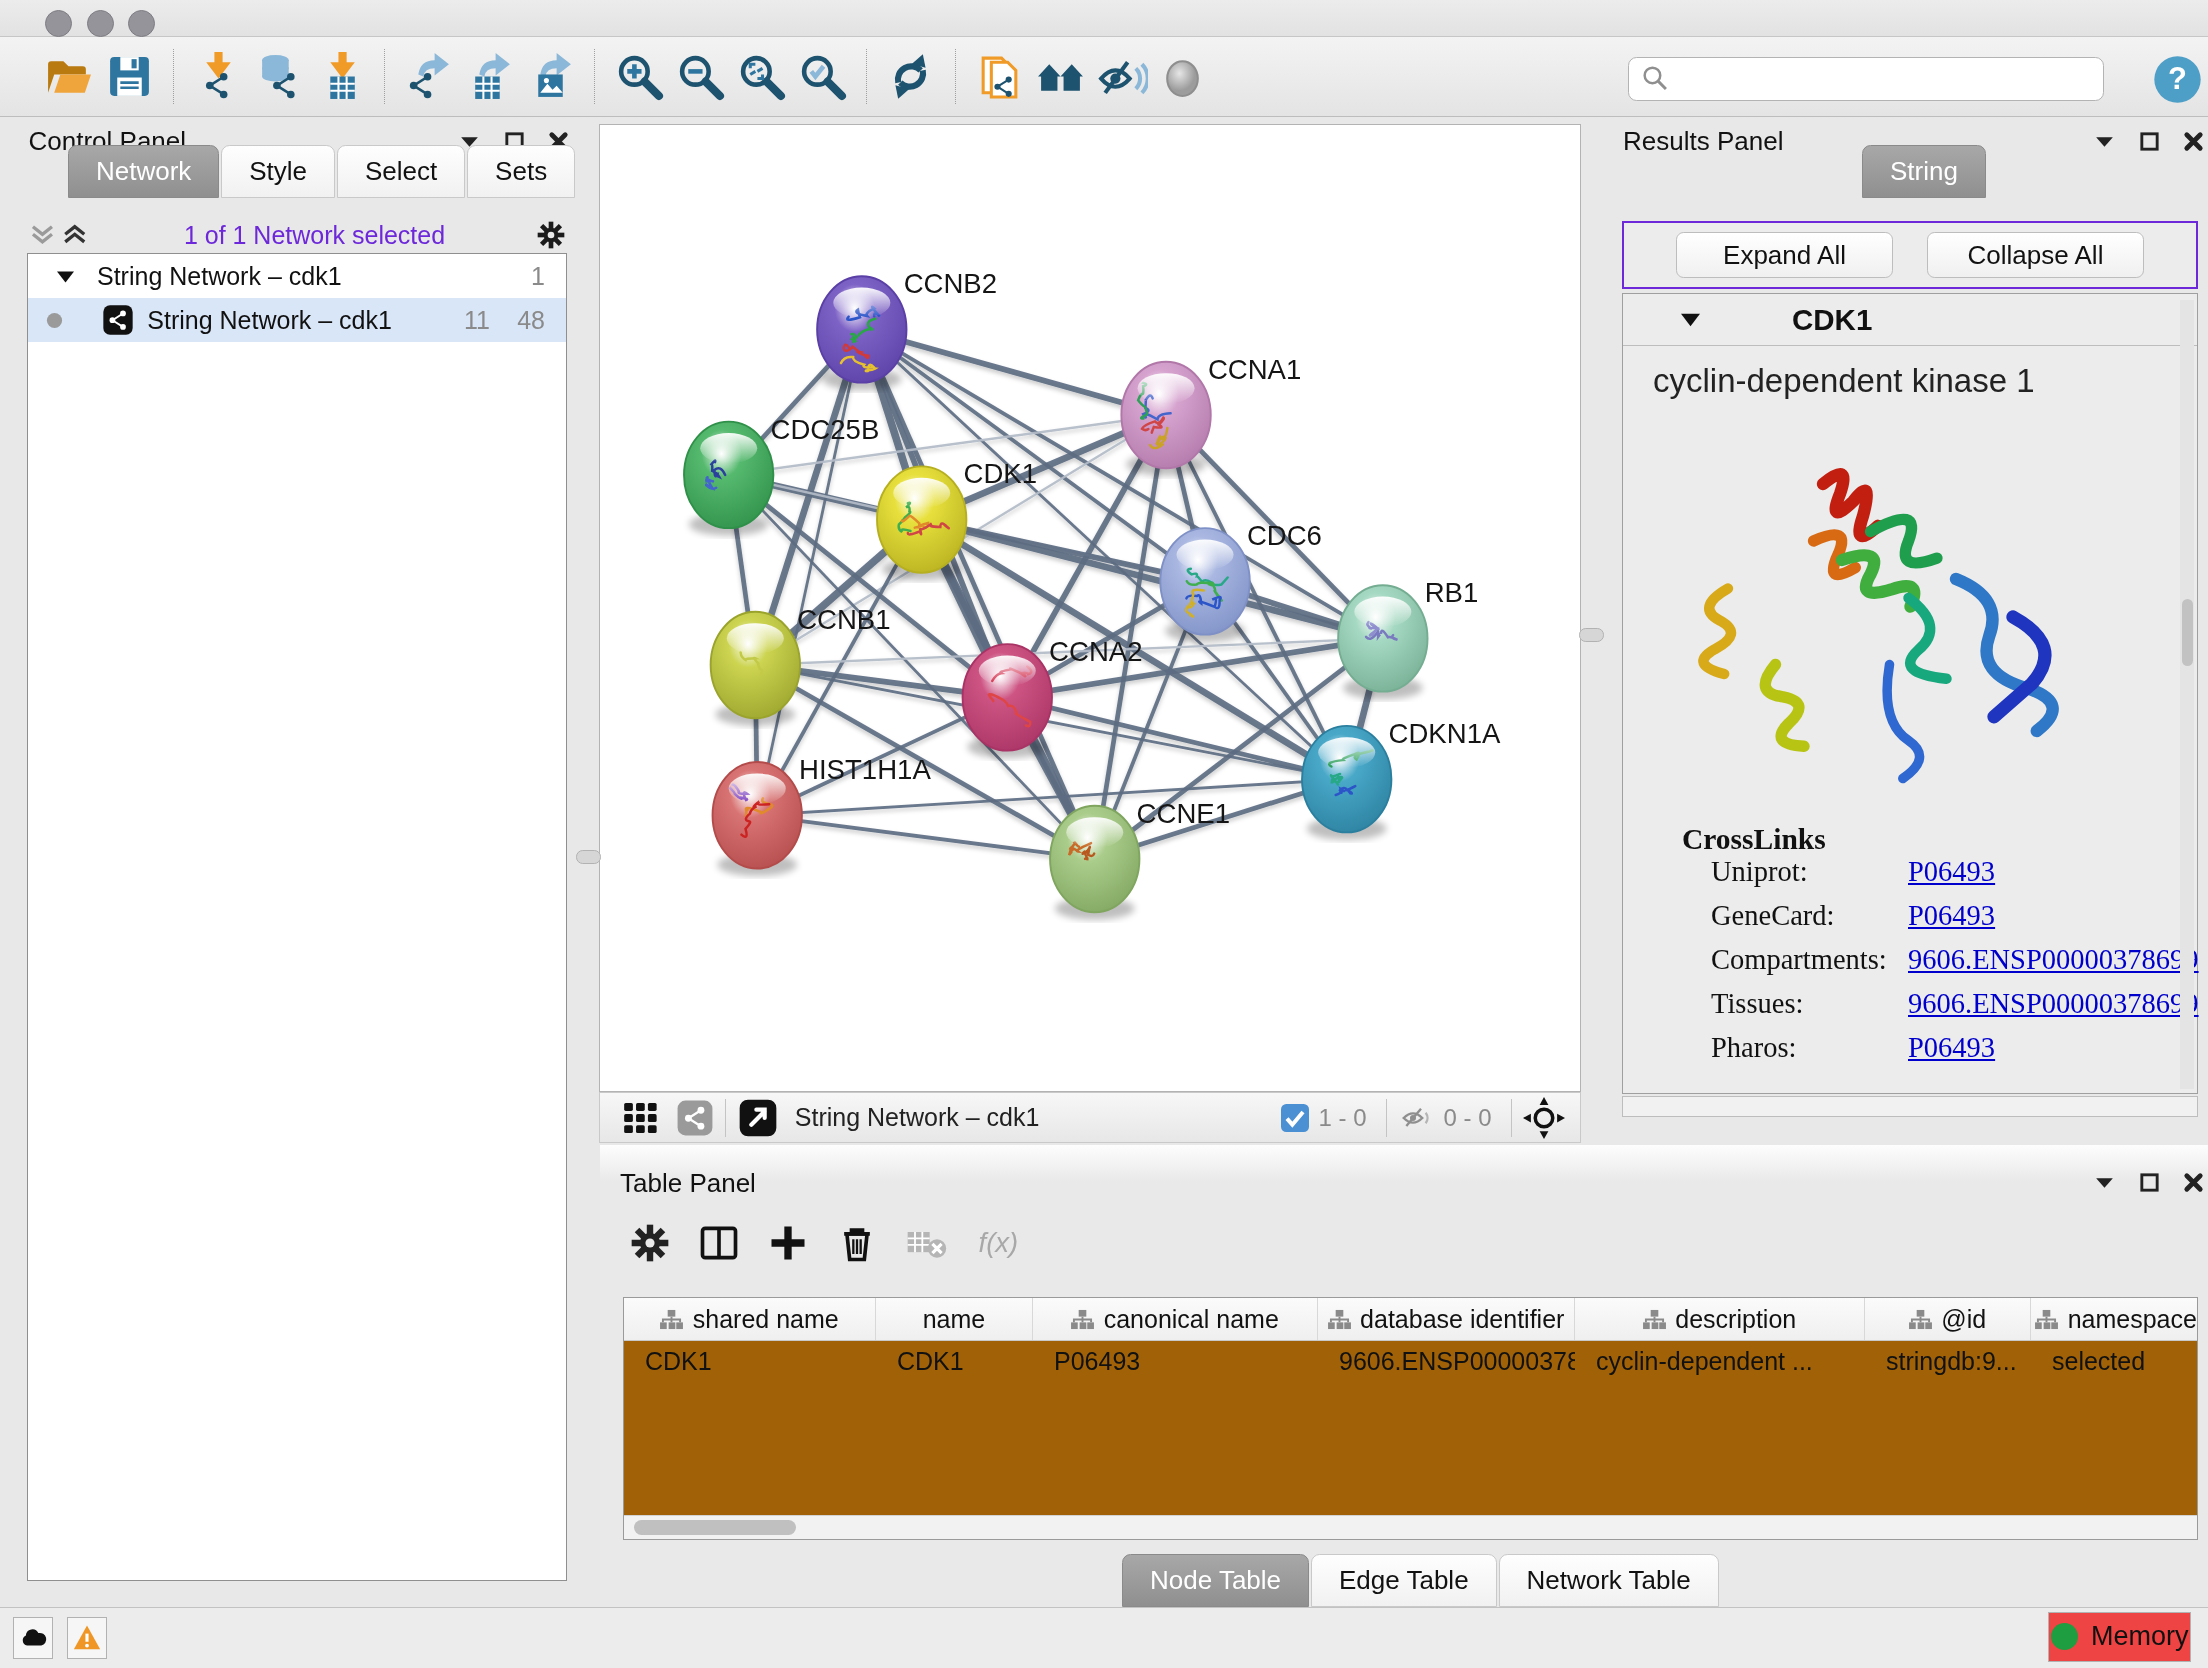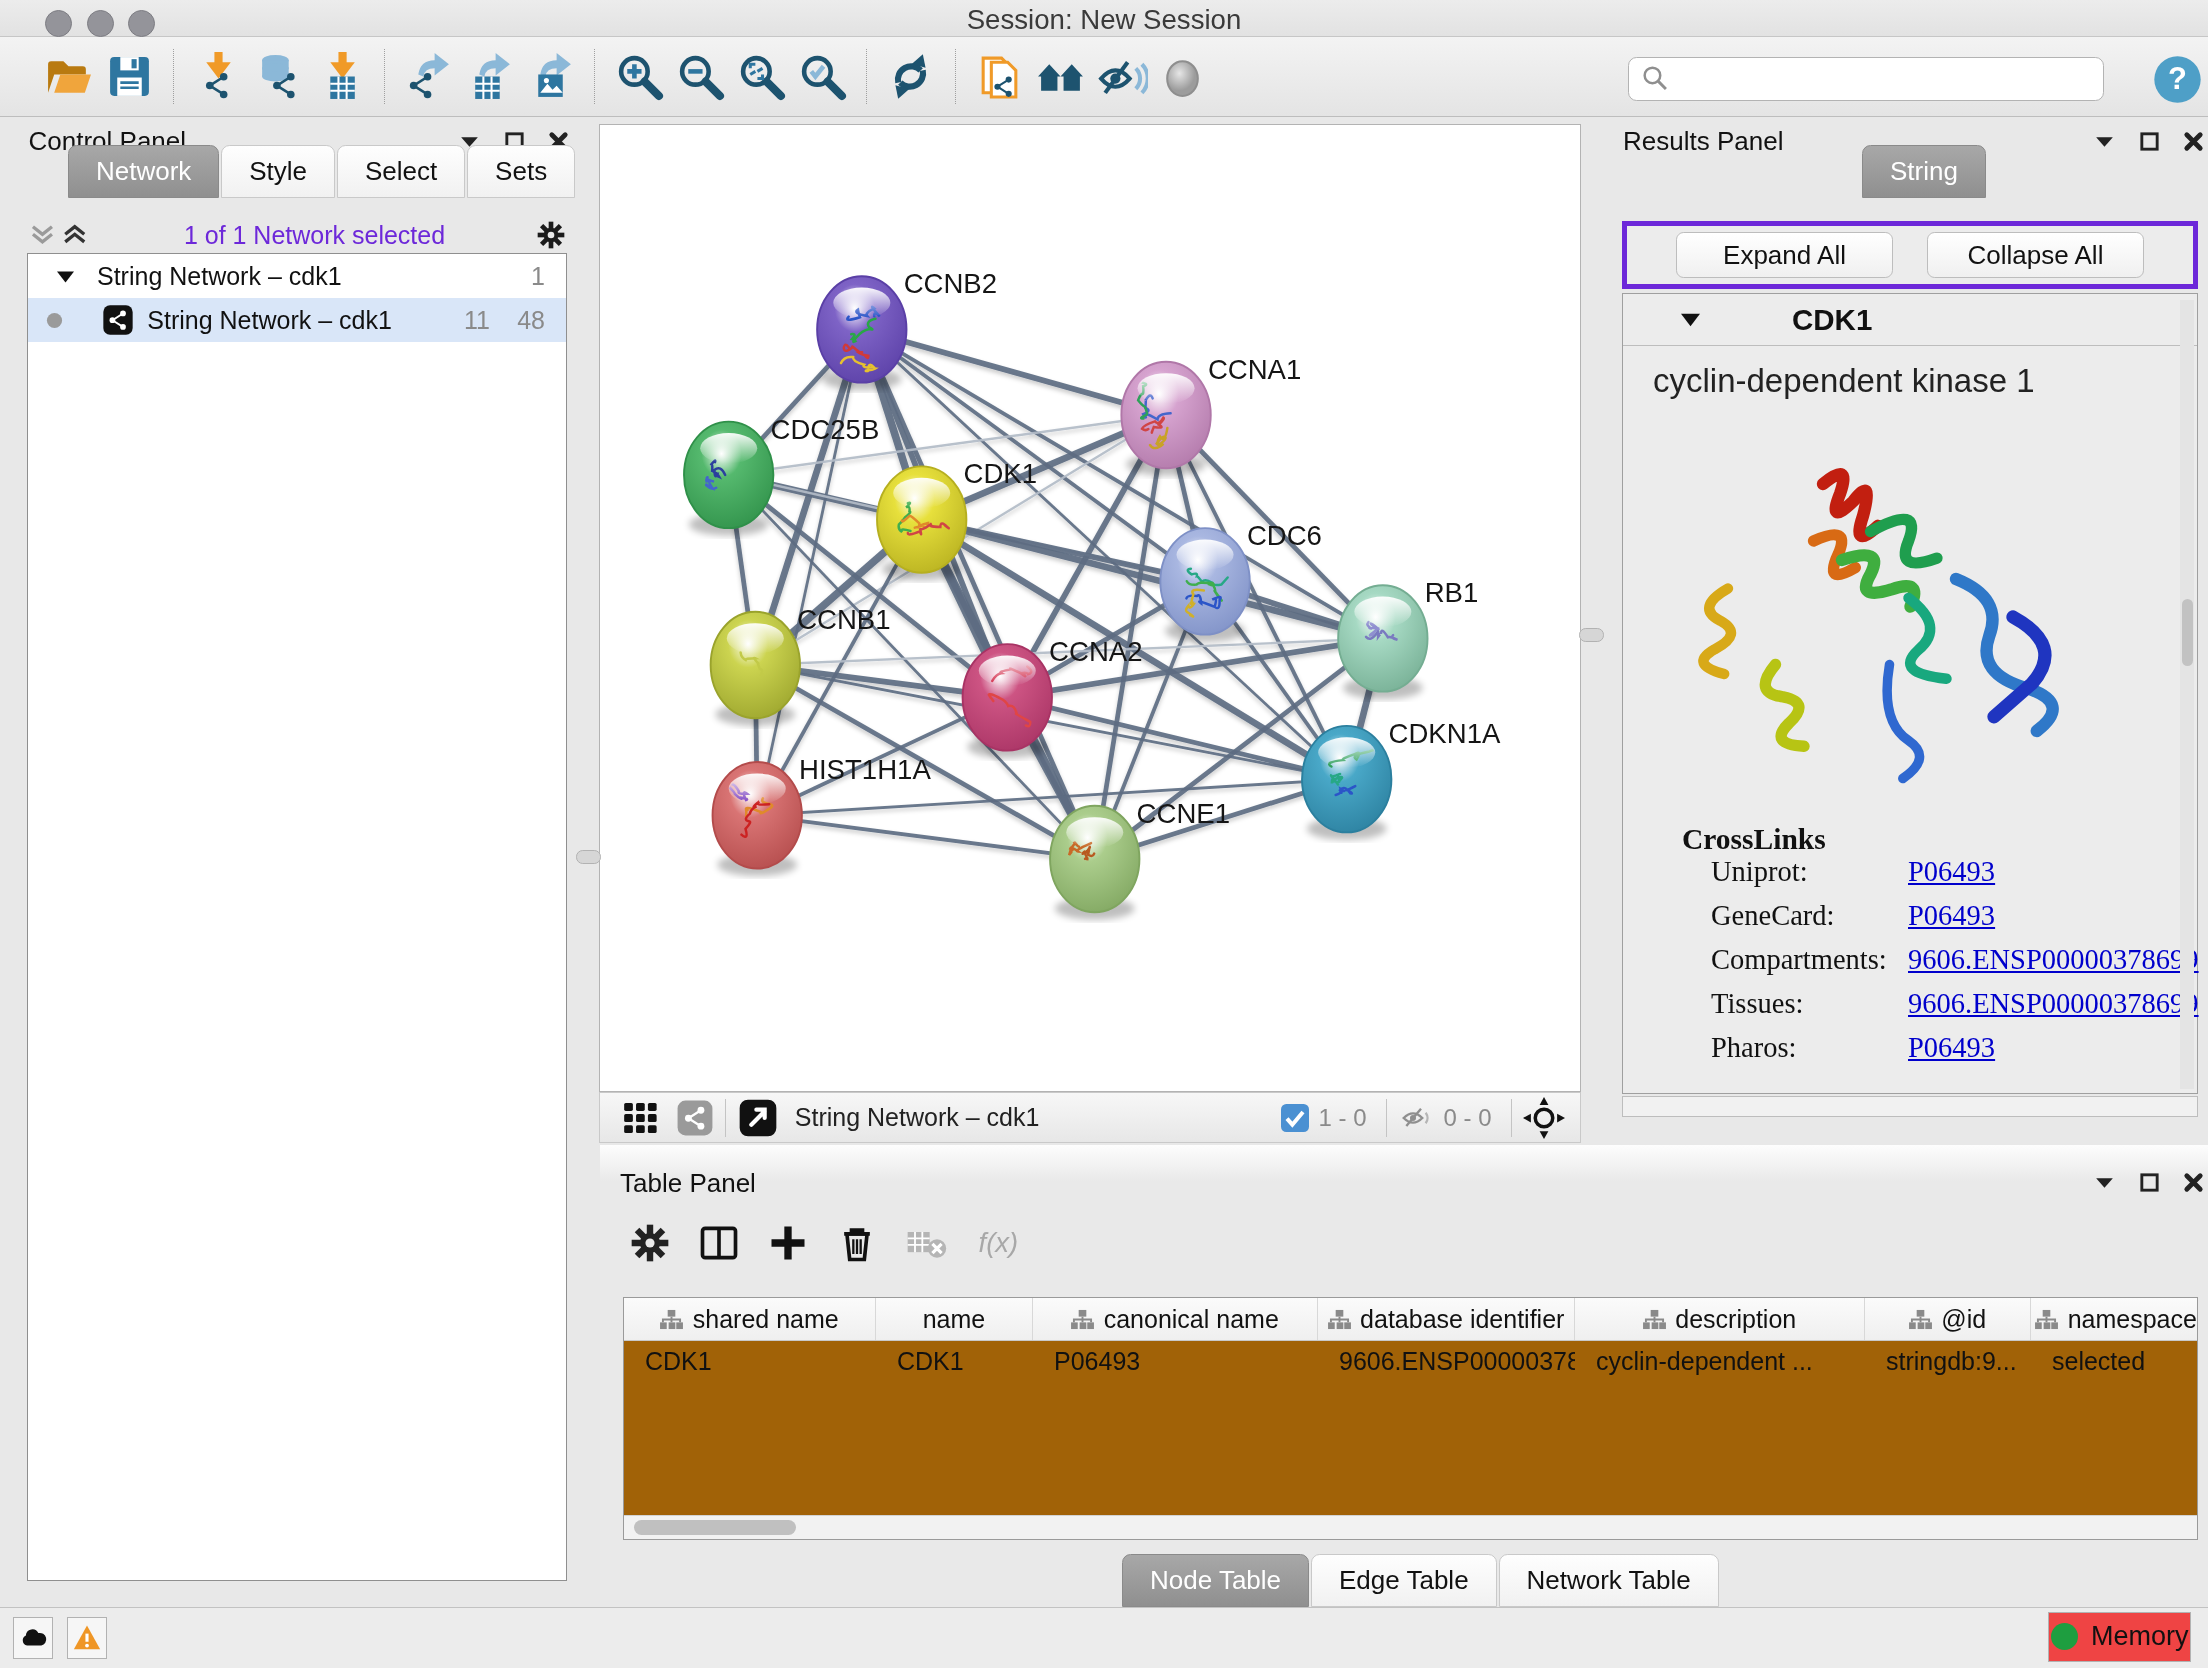--- a/index.html
+++ b/index.html
@@ -42,21 +42,21 @@
   #net-footer{left:599px;top:1092px;width:982px;height:51px;background:linear-gradient(#f7f7f7,#e7e7e7);
     border:1px solid #c9c9c9;box-sizing:border-box;display:flex;align-items:center;}
   .nf-sep{width:0;height:38px;border-left:1px solid #c4c4c4;margin:0 11.4px;}
   #nf-title{font-size:25px;color:#222;margin-left:17px;}
   .nf-count{font-size:24px;color:#8a8a8a;margin:0 7.6px;}
   .split-dot{width:23px;height:12.4px;border-radius:6.7px;background:#d6d6d6;border:1px solid #b2b2b2;}
   
   #rp-title{left:1623px;top:126px;}
   #rp-ctls{left:2092px;top:129px;position:absolute;}
   #rp-tab{left:1862px;top:145px;}
-  #rp-btnbox{left:1622px;top:221px;width:576px;height:68px;border:5px solid #6d28d9;background:#ececec;
+  #rp-btnbox{left:1622px;top:221px;width:576px;height:68px;border:2px solid #6d28d9;background:#ececec;
     display:flex;align-items:center;justify-content:center;gap:34px;box-sizing:border-box;}
   .rp-btn{min-width:177px;height:44px;background:linear-gradient(#ffffff,#f0f0f0);border:1px solid #bdbdbd;
     border-radius:7.6px;font-size:26px;color:#111;display:flex;align-items:center;justify-content:center;padding:0 19px;}
   #rp-card{left:1622px;top:293px;width:576px;height:801px;border:1.9px solid #9f9f9f;background:#ececec;box-sizing:border-box;}
   #rp-gene-row{position:absolute;left:0;top:0;width:100%;height:51px;border-bottom:1px solid #bdbdbd;
     display:flex;align-items:center;}
   #rp-gene{font-size:29.5px;font-weight:bold;color:#111;margin-left:89px;}
   #rp-desc{position:absolute;left:30px;top:68px;font-size:33px;color:#222;}
   #rp-scrollstrip{left:1622px;top:1096px;width:576px;height:21px;background:#f1f1f1;border:1px solid #bdbdbd;box-sizing:border-box;}
   #crosslinks{position:absolute;left:0;top:529px;width:100%;font-family:"Liberation Serif","DejaVu Serif",serif;}
@@ -90,21 +90,20 @@
   svg{display:block;}
   text{font-family:"Liberation Sans","DejaVu Sans",sans-serif;}
 </style>
 </head>
 <body>
 
 <div id="titlebar" class="abs">
   <span class="tlight" style="left:45px"></span>
   <span class="tlight" style="left:87px"></span>
   <span class="tlight" style="left:128px"></span>
-  <div id="win-title">Session: New Session</div>
 </div>
 
 <div id="toolbar" class="abs">
     <div style="width:38px"></div>
     <div class="tb-ico">
       <span>
         <svg width="53" height="49" viewBox="0 0 48 48">
           <path d="M4 40 V12 q0-3 3-3 h12 l5 5 h14 q3 0 3 3 v5 H10 Z" fill="#b97a10"></path>
           <path d="M10 40 L16 22 h30 L40 40 Z" fill="#f0a53c"></path>
         </svg>

